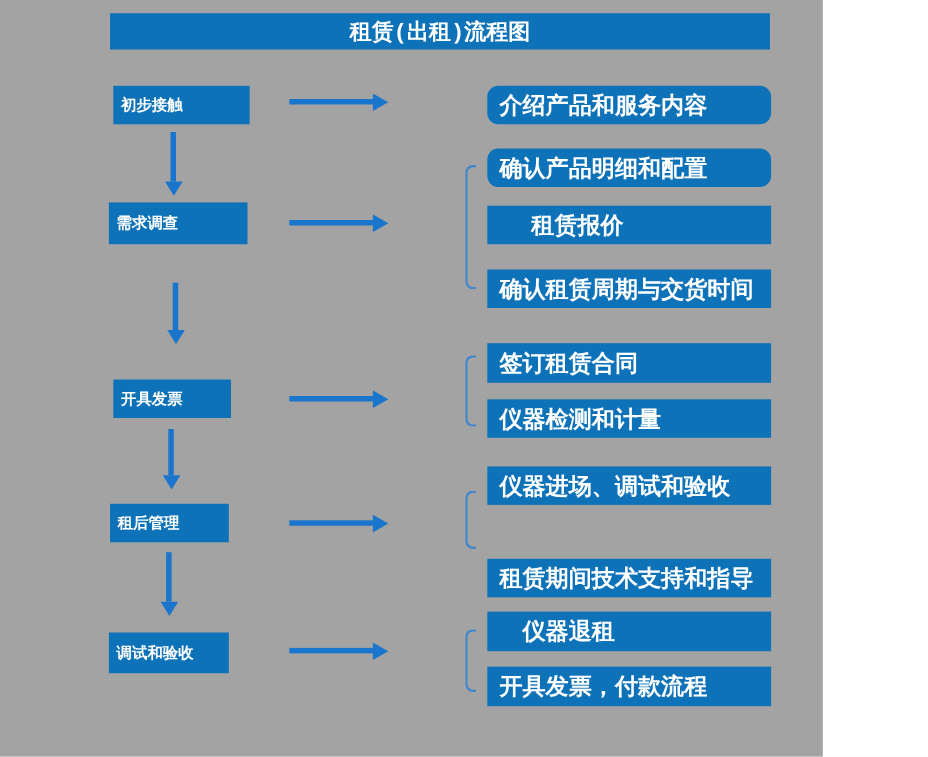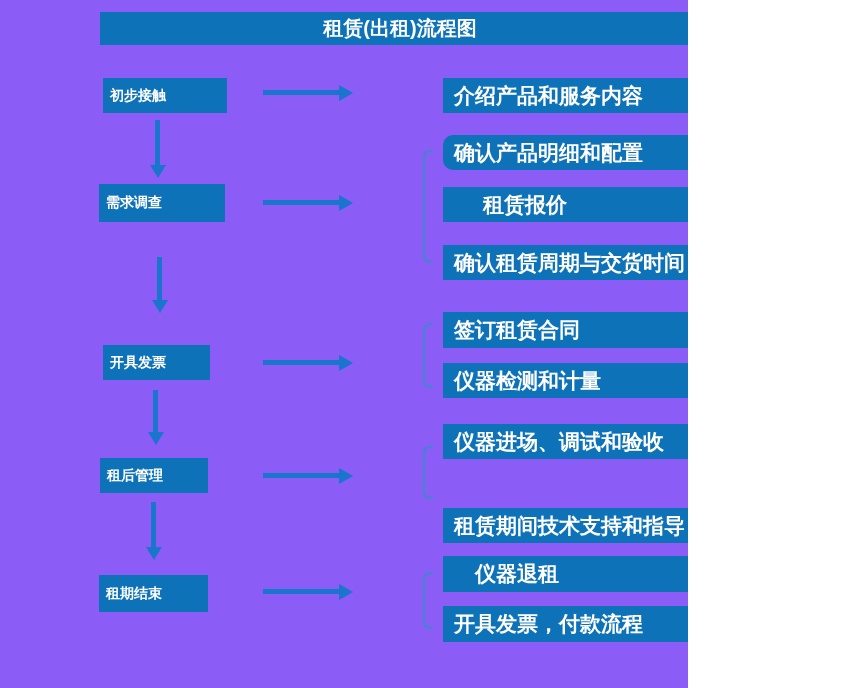--- a/index.html
+++ b/index.html
@@ -1,38 +1,38 @@
 <!DOCTYPE html>
 <html style="--box-blue: #0e72b8; --arrow-blue: #1a76cc; --bracket-blue: #3e86ce; --text-white: #ffffff;"><head>
 <meta charset="utf-8">
 <style>
   html, body { margin:0; padding:0; background:#ffffff; }
   .canvas {
-    position:relative; width:688px; height:688px; background:#8b5cf6;
-    font-family:Liberation Sans, sans-serif;
+    position:relative; width:748px; height:688px; background:#a3a3a3;
+    font-family:Liberation Mono, monospace;
     overflow:hidden;
   }
   .box {
     position:absolute; box-sizing:border-box;
     background:var(--box-blue,#0e72b8); color:var(--text-white,#fff);
     font-weight:bold; display:flex; align-items:center;
   }
   .title {
     left:100px; top:12px; width:600px; height:33px;
     justify-content:center; font-size:20px;
   }
   .lbox { font-size:14px; padding-left:7px; }
   .l1 { left:103px; top:78px;  width:124px; height:35px; }
   .l2 { left:99px;  top:184px; width:126px; height:38px; }
   .l3 { left:103px; top:345px; width:107px; height:35px; }
   .l4 { left:100px; top:458px; width:108px; height:35px; }
   .l5 { left:99px;  top:575px; width:109px; height:37px; }
 
   .rbox { left:443px; width:258px; height:35px; font-size:21px; padding-left:11px; }
-  .r1  { top:78px; }
+  .r1  { top:78px;border-radius:10px; }
   .r2  { top:135px;border-radius:10px; }
   .r3  { top:187px;padding-left:40px; }
   .r4  { top:245px; }
   .r5  { top:312px; height:36px;text-align:right; }
   .r6  { top:363px; }
   .r7  { top:424px; }
   .r8  { top:508px; }
   .r9  { top:556px; height:36px;padding-left:32px; }
   .r10 { top:606px; height:36px; }
 
@@ -76,21 +76,21 @@
 <body>
 
 <div class="canvas">
 
   <div class="box title">租赁(出租)流程图</div>
 
   <div class="box lbox l1">初步接触</div>
   <div class="box lbox l2">需求调查</div>
   <div class="box lbox l3">开具发票</div>
   <div class="box lbox l4">租后管理</div>
-  <div class="box lbox l5">租期结束</div>
+  <div class="box lbox l5">调试和验收</div>
 
   <div class="varrow va1"></div>
   <div class="varrow va2"></div>
   <div class="varrow va3"></div>
   <div class="varrow va4"></div>
 
   <div class="harrow ha1"></div>
   <div class="harrow ha2"></div>
   <div class="harrow ha3"></div>
   <div class="harrow ha4"></div>

